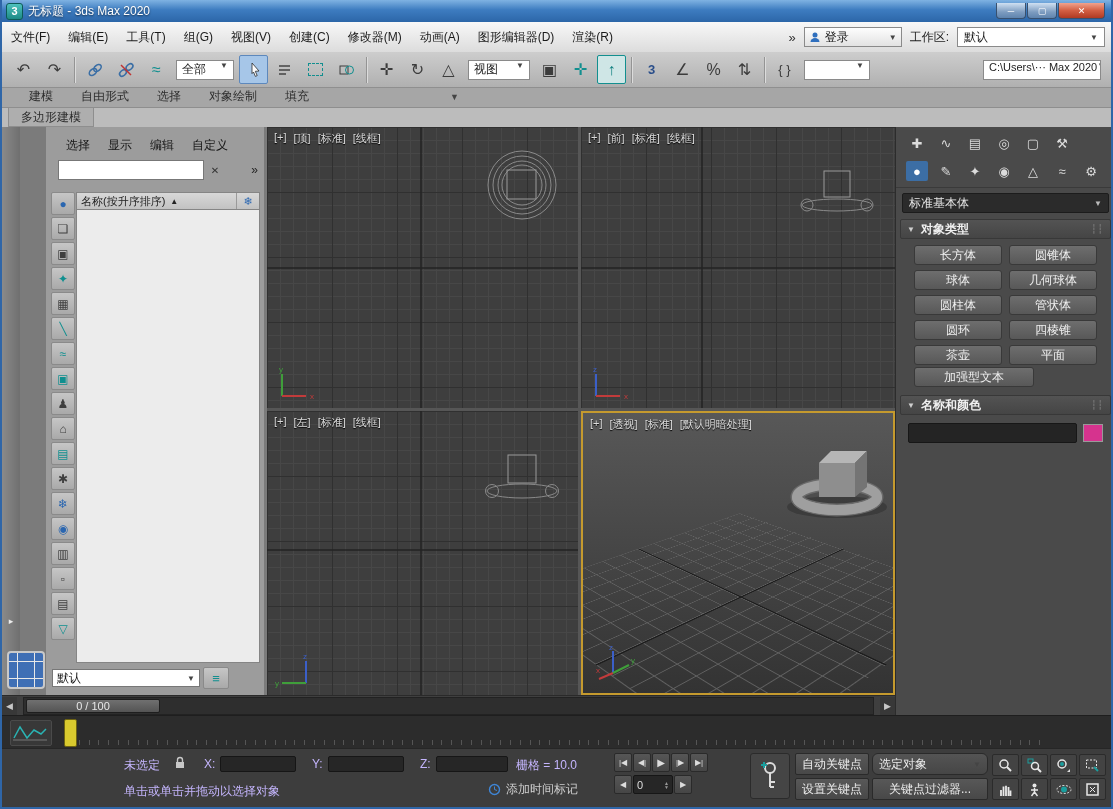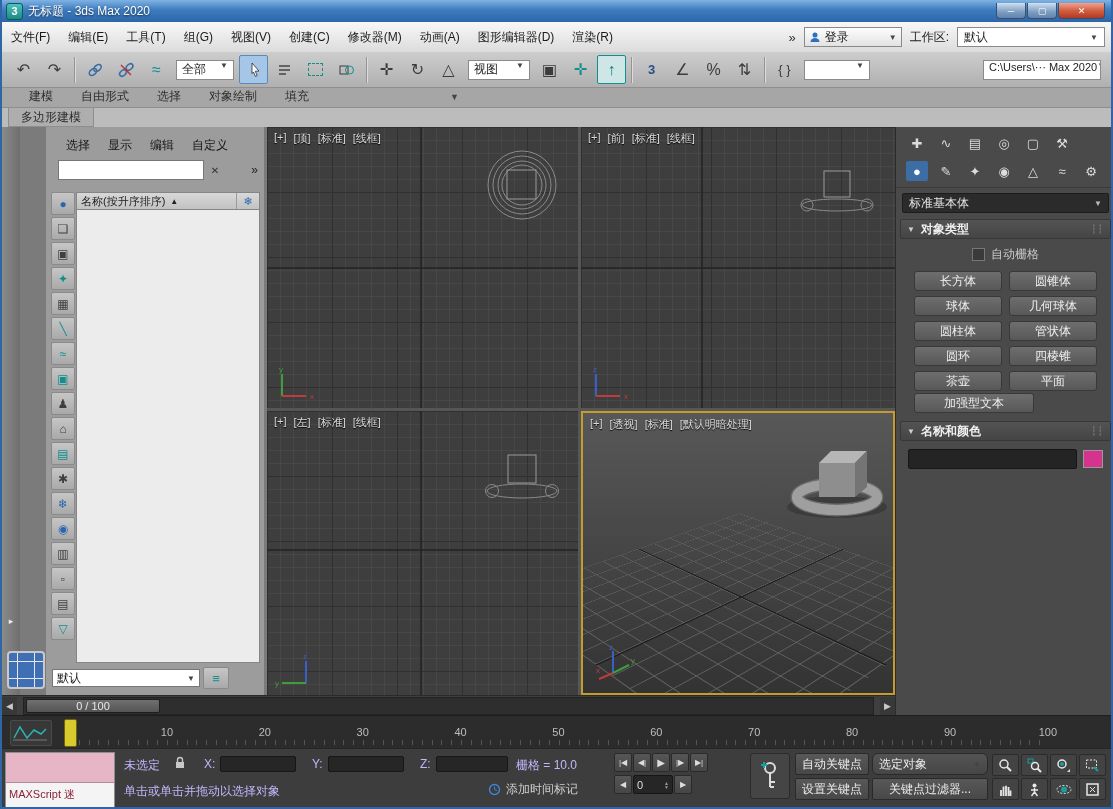--- a/index.html
+++ b/index.html
@@ -523,24 +523,20 @@
     <div class="p-combo">
       <span>标准基本体</span>
       <span class="drop-arrow">▼</span>
     </div>
     <div class="rollout">
       <div class="rollout-h">
         <span class="r-arrow">▼</span>
         <span>对象类型</span>
         <span class="grip">┆┆</span>
       </div>
-      <div class="autogrid">
-        <span class="checkbox"></span>
-        <span>自动栅格</span>
-      </div>
       <div class="obj-grid">
 
       <div class="pbtn">长方体</div>
           <div class="pbtn">圆锥体</div>
           <div class="pbtn">球体</div>
           <div class="pbtn">几何球体</div>
           <div class="pbtn">圆柱体</div>
           <div class="pbtn">管状体</div>
           <div class="pbtn">圆环</div>
           <div class="pbtn">四棱锥</div>
@@ -572,42 +568,24 @@
     <div class="ts-arrow">▶</div>
   </div>
 
   <div class="ruler">
     <div class="curve-btn">
       <svg width="38" height="22">
           <polyline points="3,17 9,6 16,17 23,9 30,13 35,8" fill="none" stroke="#2ab3b3" stroke-width="1.5"></polyline>
           <line x1="2" y1="19" x2="36" y2="19" stroke="#777"></line>
         </svg>
     </div>
-    <div class="ticks">
-
-    <span class="tick">0</span>
-        <span class="tick">10</span>
-        <span class="tick">20</span>
-        <span class="tick">30</span>
-        <span class="tick">40</span>
-        <span class="tick">50</span>
-        <span class="tick">60</span>
-        <span class="tick">70</span>
-        <span class="tick">80</span>
-        <span class="tick">90</span>
-        <span class="tick">100</span>
-      </div>
     <div class="time-marker" style="background: rgb(217, 202, 46);"></div>
   </div>
 
   <div class="statusbar">
-    <div class="mxs">
-      <div class="mxs-pink"></div>
-      <div class="mxs-white">MAXScript 迷</div>
-    </div>
     <span class="sb-text" style="left:122px;top:8px">未选定</span>
     <svg style="position:absolute;left:172px;top:7px" width="12" height="14">
         <rect x="2" y="6" width="8" height="6" fill="#c8c8c8"></rect>
         <path d="M3.5,6 V4 a2.5,2.5 0 0 1 5,0 V6" stroke="#c8c8c8" fill="none" stroke-width="1.4"></path>
       </svg>
     <span class="sb-text" style="left:202px;top:8px">X:</span>
     <div class="sb-field" style="left:218px;top:7px;width:76px"></div>
     <span class="sb-text" style="left:310px;top:8px">Y:</span>
     <div class="sb-field" style="left:326px;top:7px;width:76px"></div>
     <span class="sb-text" style="left:418px;top:8px">Z:</span>

